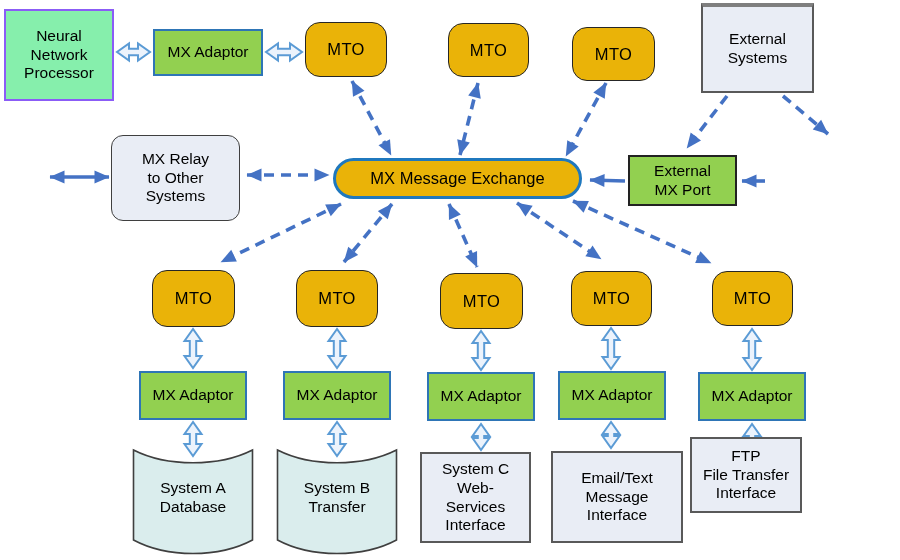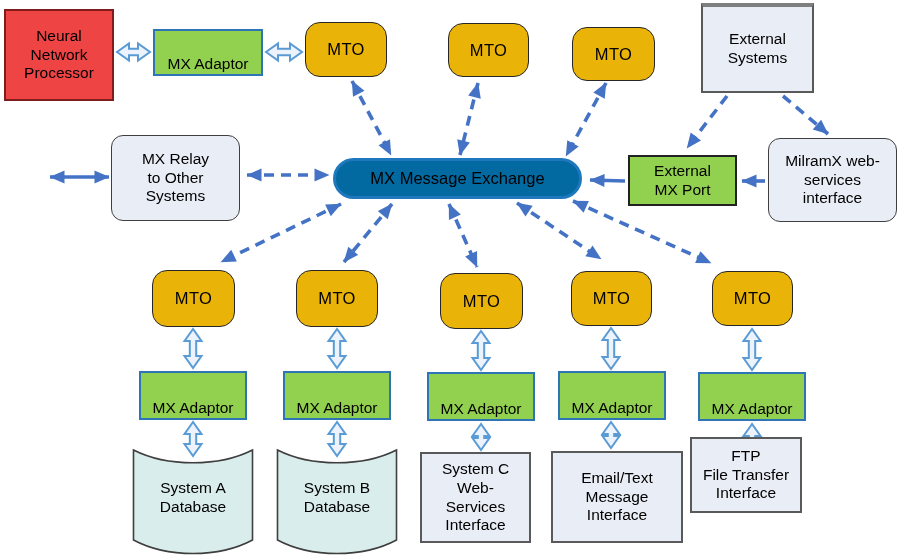--- a/index.html
+++ b/index.html
@@ -6,27 +6,27 @@
   #stage{
     position:relative;width:900px;height:560px;overflow:hidden;
     font-family:"Liberation Sans",sans-serif;color:#000;background:#ffffff;
   }
   #connectors{position:absolute;left:0;top:0;width:900px;height:560px;z-index:1;}
   .node{
     position:absolute;display:flex;align-items:center;justify-content:center;
     text-align:center;font-size:15.5px;line-height:1.22;box-sizing:border-box;z-index:2;
   }
   .lbl{white-space:pre-line;display:block;}
-  .purple{background:#ef4444;border:2px solid #7f1d1d;}
-  .green{background:#92d050;border:2px solid #2e75b6;align-items:flex-end;}
+  .purple{background:#86efac;border:2px solid #8b5cf6;}
+  .green{background:#92d050;border:2px solid #2e75b6;}
   .green-dark{background:#92d050;border:2px solid #222222;}
   .mto{background:#eab308;border:1.6px solid #262626;border-radius:15px;font-size:16.5px;letter-spacing:.3px;}
   .rect-gray{background:#e9edf5;border:2px solid #595959;}
   .round-gray{background:#e9edf5;border:1.8px solid #3f3f3f;border-radius:12px;}
-  .exchange{background:#0369a1;border:3px solid #1f78be;border-radius:21px;font-size:16.5px;z-index:3;}
+  .exchange{background:#eab308;border:3px solid #1f78be;border-radius:21px;font-size:16.5px;z-index:3;}
   .ext-sys{border-top:4px solid #7f7f7f;}
   .cyl{background:none;border:none;}
   .cyl svg{position:absolute;left:0;top:0;width:100%;height:100%;}
   .cyl .lbl{position:relative;}
 </style>
 </head>
 <body>
 
 <div id="stage">
 
@@ -97,25 +97,20 @@
 
   <div class="node exchange" style="left:333px;top:158px;width:249px;height:41px">
     <span class="lbl">MX Message Exchange</span>
   </div>
 
   <div class="node green-dark" style="left:628px;top:155px;width:109px;height:51px">
     <span class="lbl">External
 MX Port</span>
   </div>
 
-  <div class="node round-gray" style="left:768px;top:138px;width:129px;height:84px">
-    <span class="lbl">MilramX web-
-services
-interface</span>
-  </div>
 
   <div class="node mto" style="left:152px;top:270px;width:83px;height:57px">
     <span class="lbl">MTO</span>
   </div>
   <div class="node mto" style="left:296px;top:270px;width:82px;height:57px">
     <span class="lbl">MTO</span>
   </div>
   <div class="node mto" style="left:440px;top:273px;width:83px;height:56px">
     <span class="lbl">MTO</span>
   </div>
@@ -147,21 +142,21 @@
       <path d="M1.5,13 C35,30 87,30 120.5,13 L120.5,103 C87,121 35,121 1.5,103 Z" fill="#daeded" stroke="#3f3f3f" stroke-width="1.6"></path>
     </svg>
     <span class="lbl">System A
 Database</span>
   </div>
   <div class="node cyl" style="left:276px;top:437px;width:122px;height:121px">
     <svg viewBox="0 0 122 121">
       <path d="M1.5,13 C35,30 87,30 120.5,13 L120.5,103 C87,121 35,121 1.5,103 Z" fill="#daeded" stroke="#3f3f3f" stroke-width="1.6"></path>
     </svg>
     <span class="lbl">System B
-Database</span>
+Transfer</span>
   </div>
 
   <div class="node rect-gray" style="left:420px;top:452px;width:111px;height:91px">
     <span class="lbl">System C
 Web-
 Services
 Interface</span>
   </div>
   <div class="node rect-gray" style="left:551px;top:451px;width:132px;height:92px">
     <span class="lbl">Email/Text

